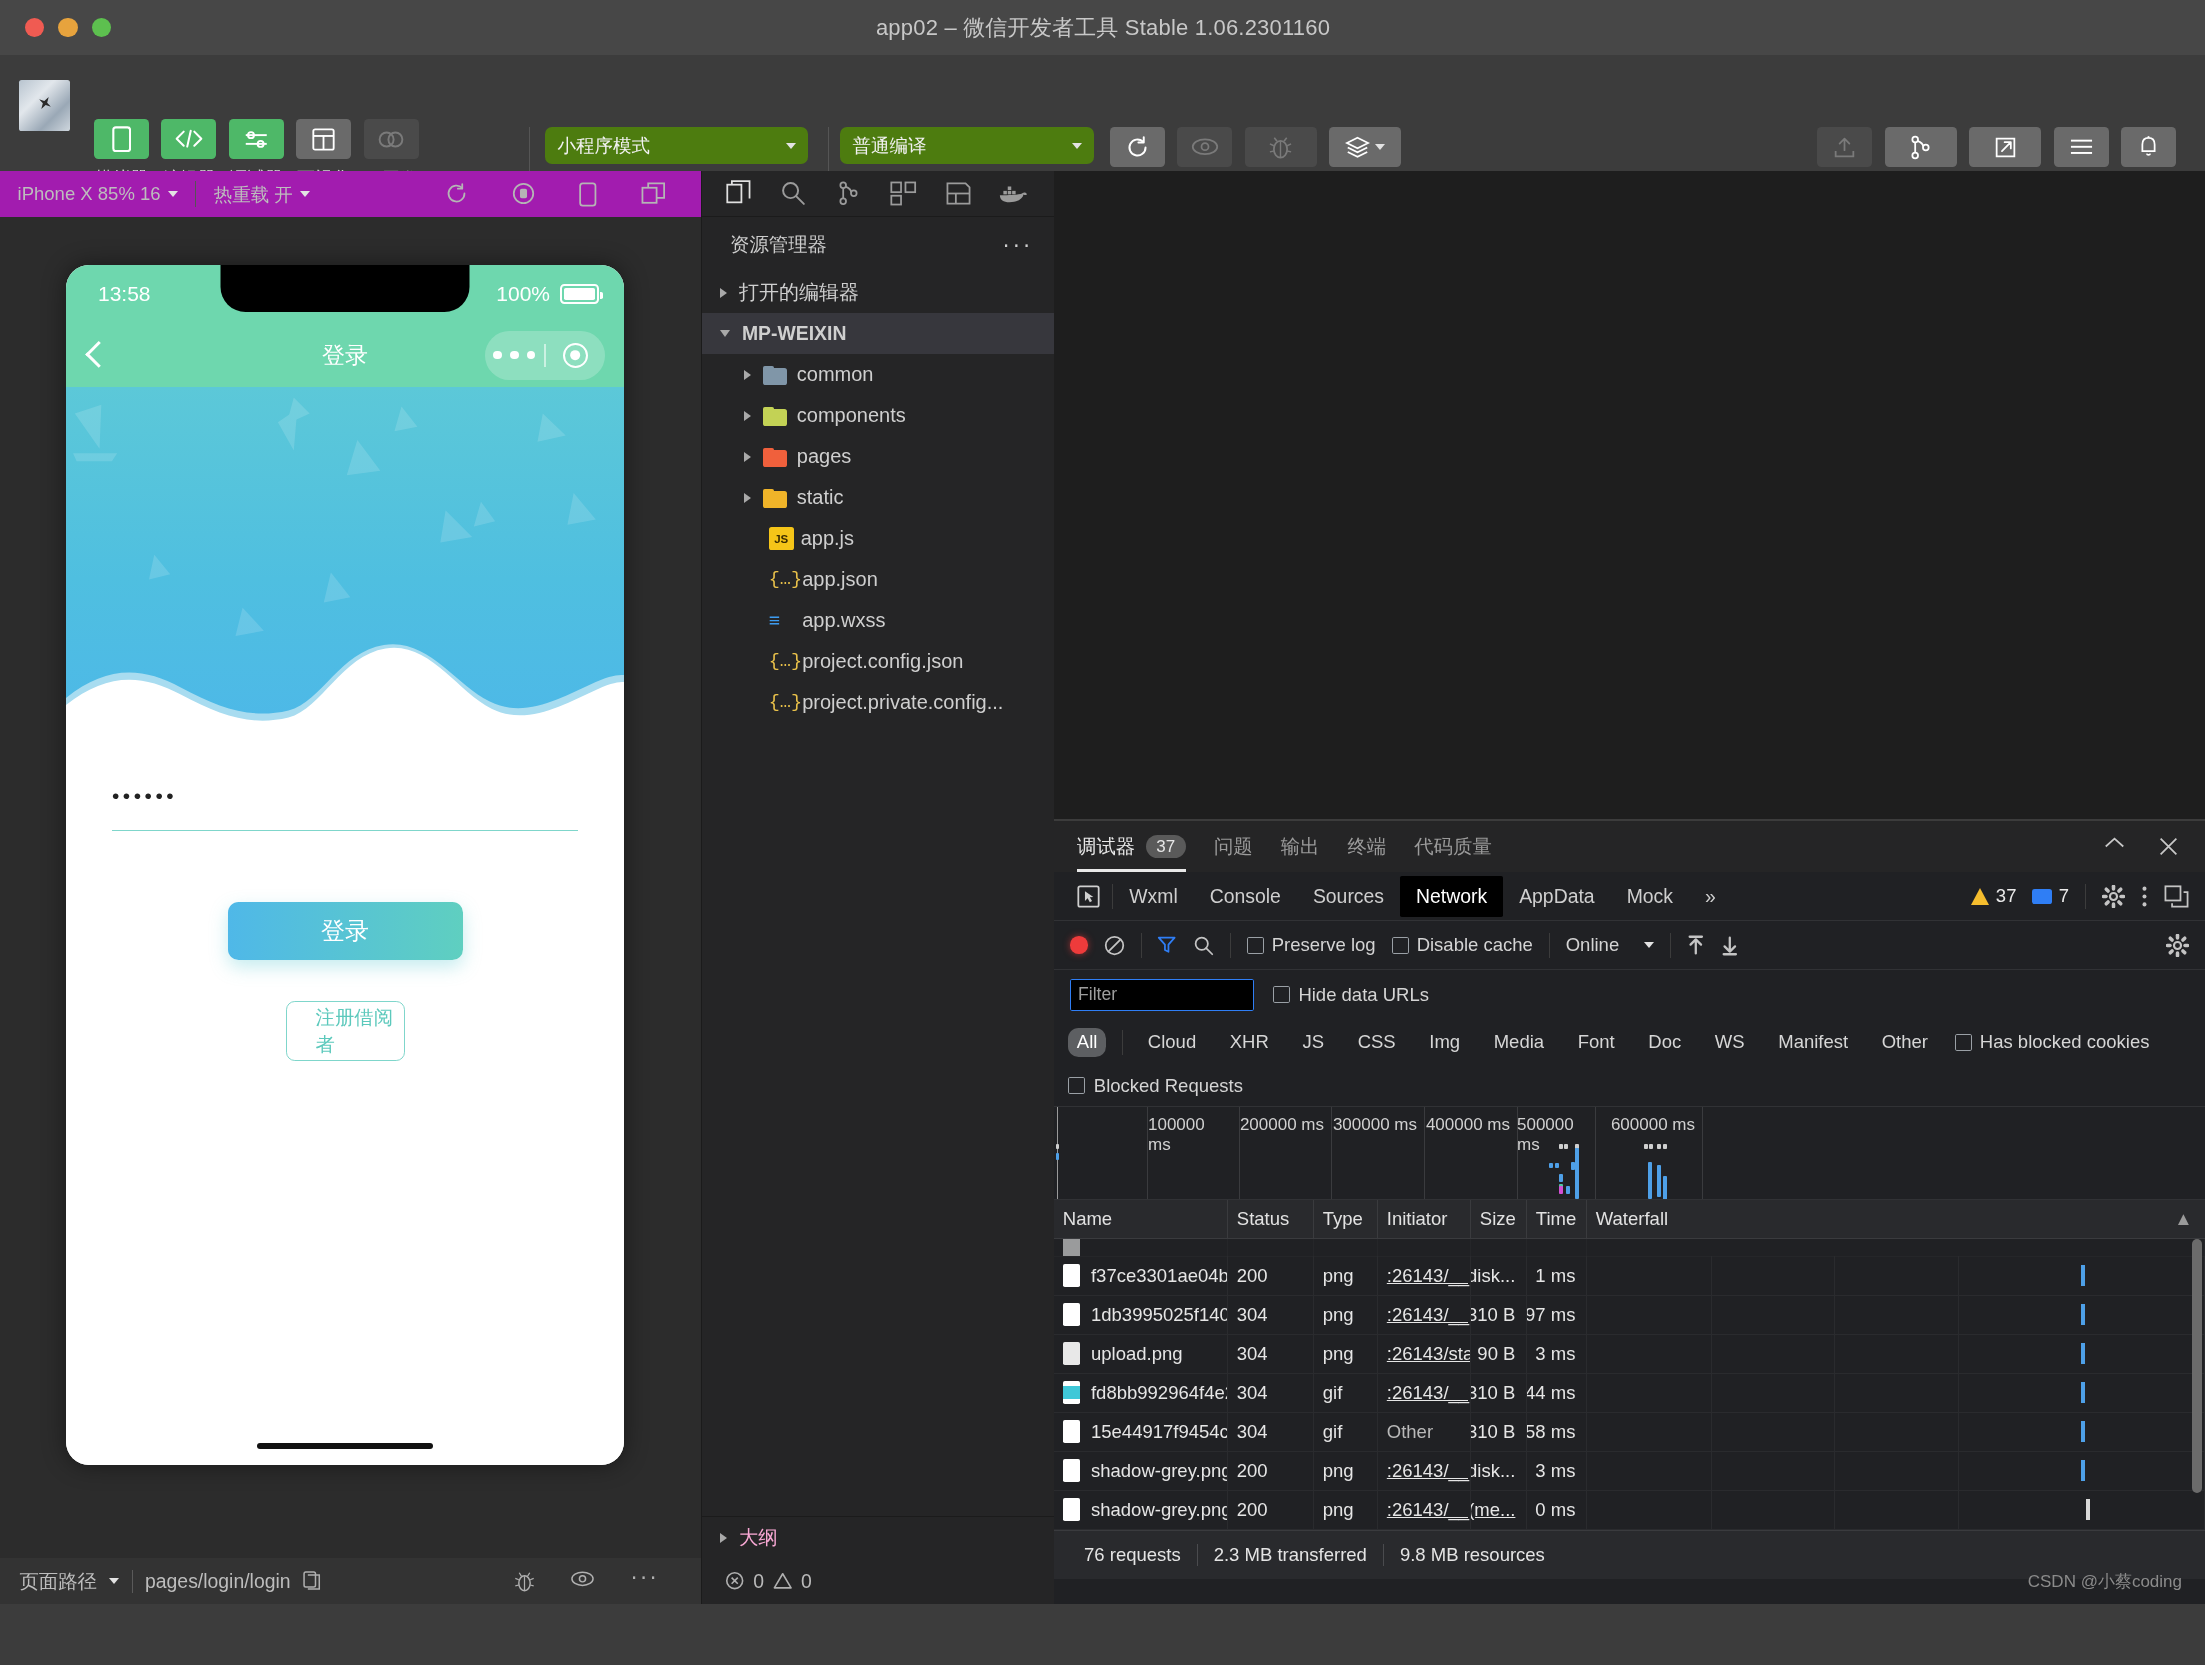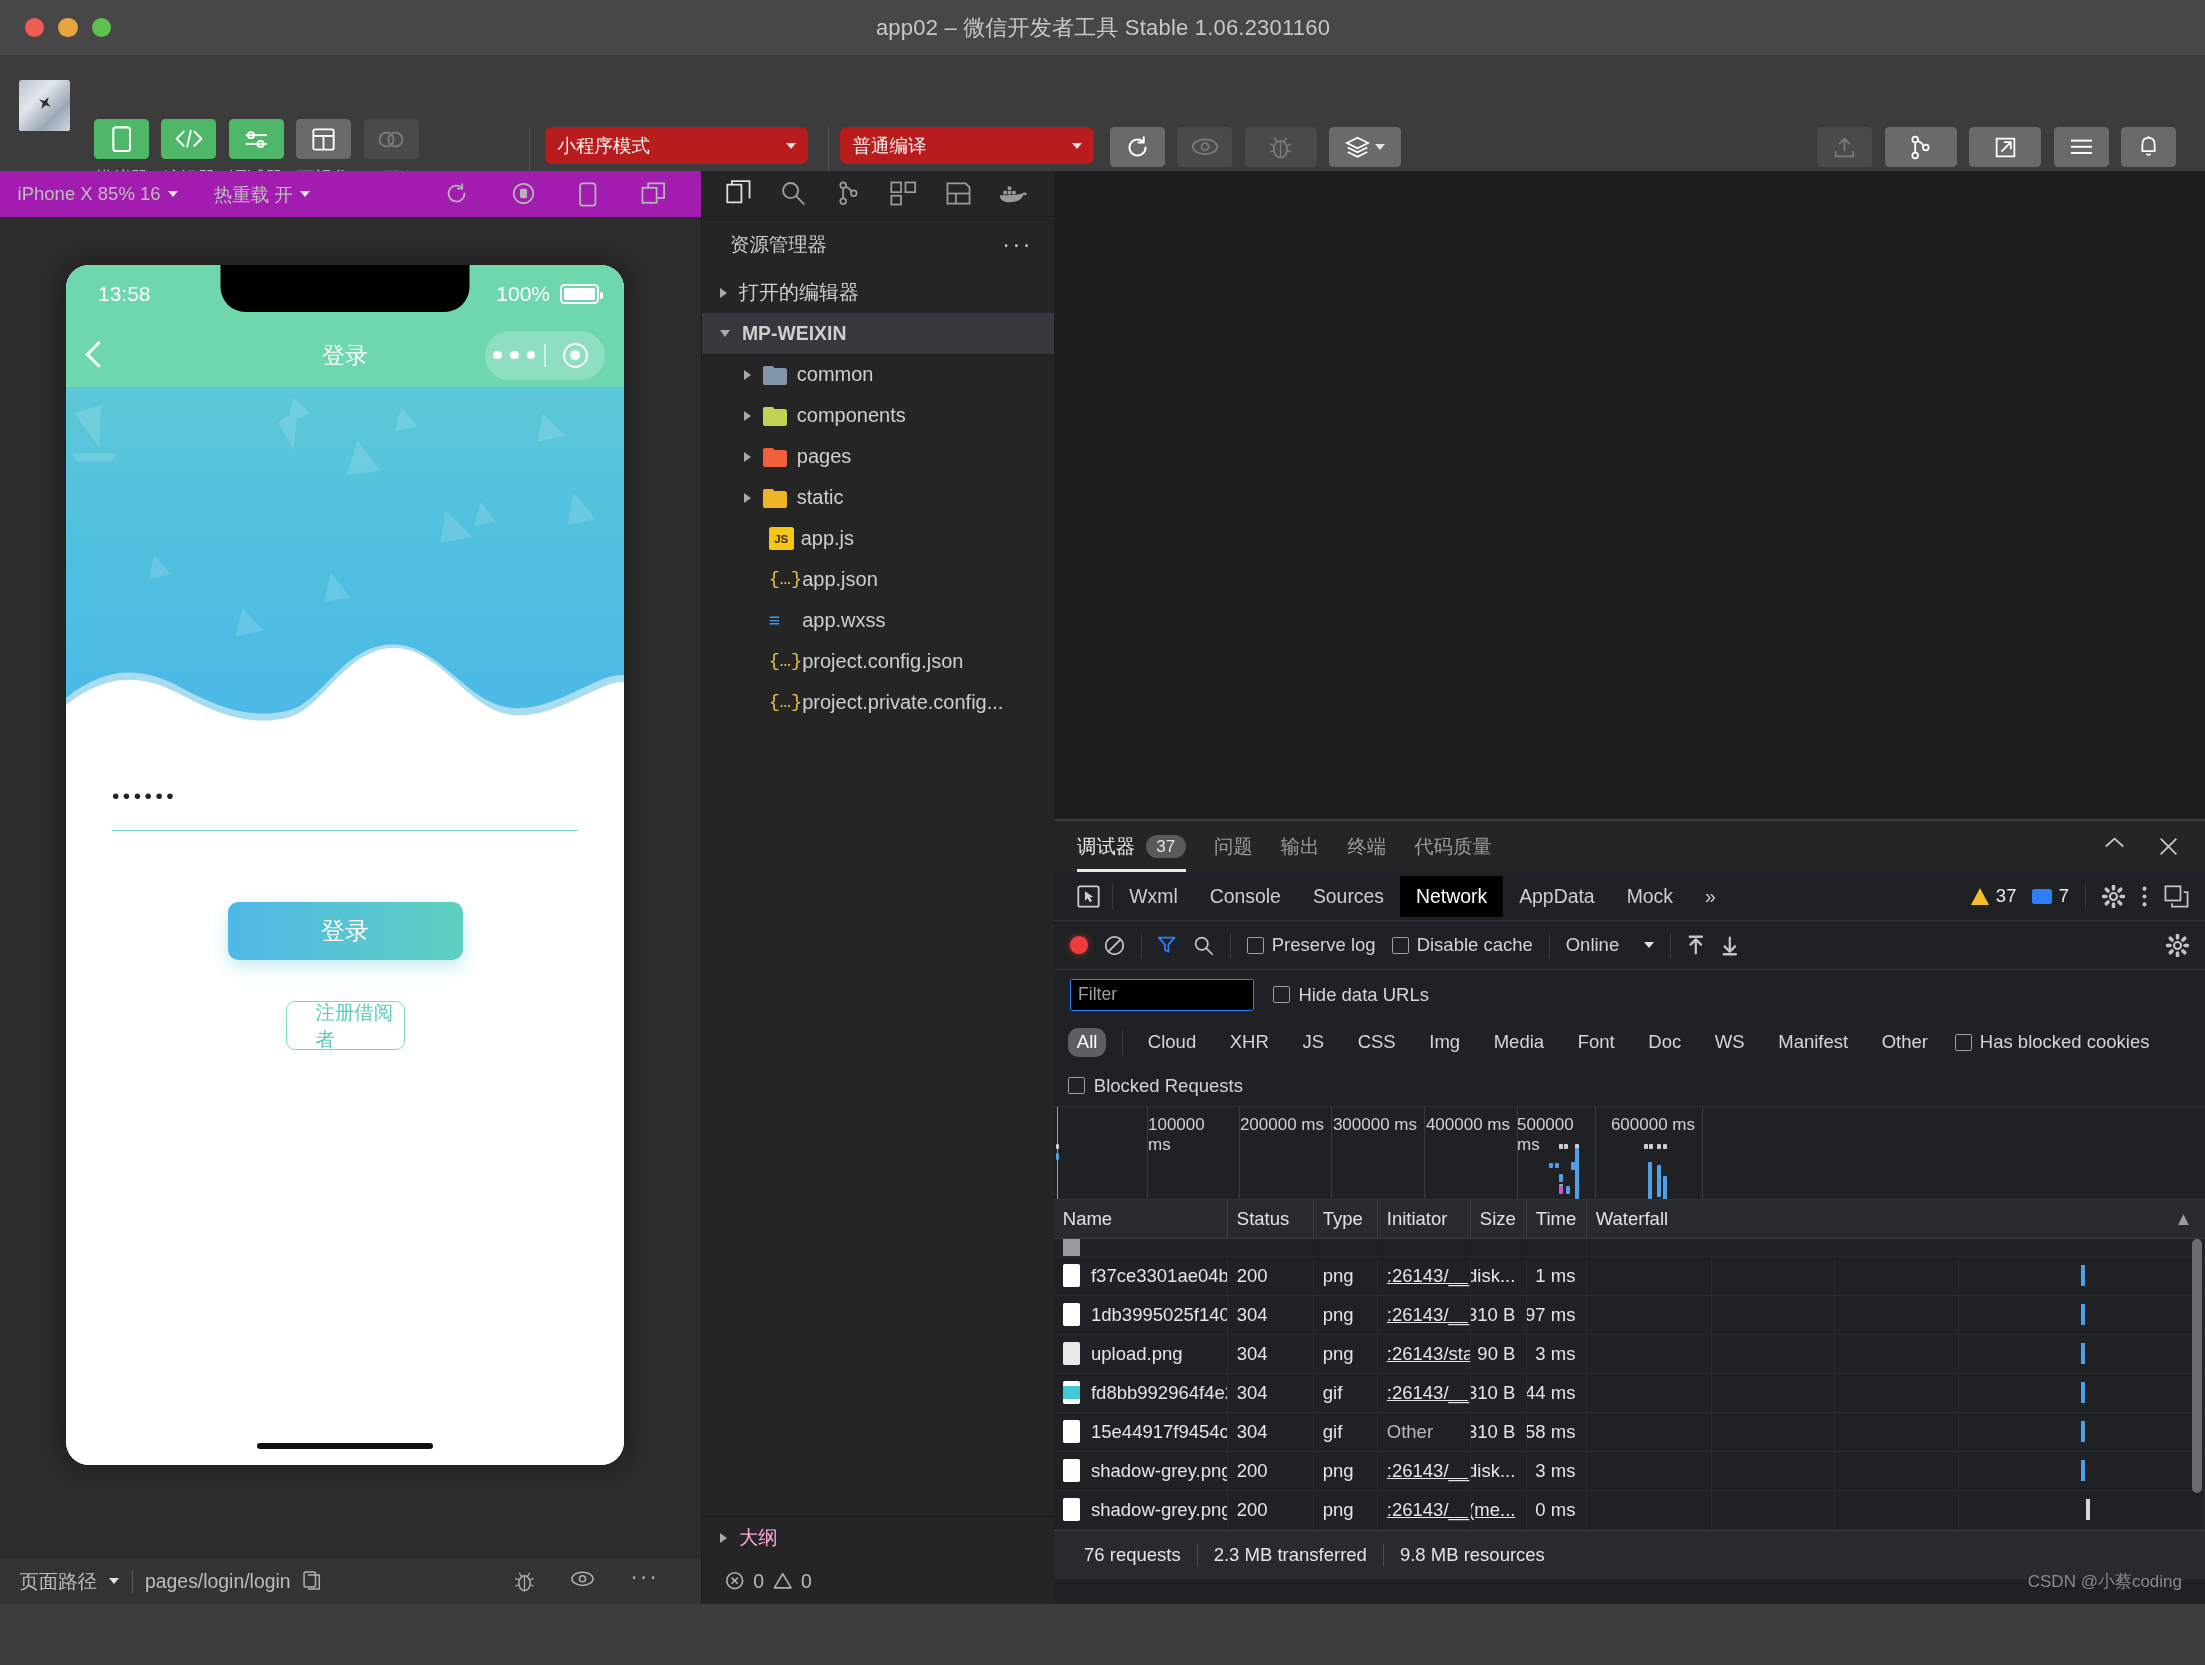--- a/index.html
+++ b/index.html
@@ -51,21 +51,21 @@
   .tb-btn.grey  { background: #6a6a6a; }
   .tb-btn.dim   { background: #4a4a4a; }
   .tb-label { margin-top: 7px; font-size: 17.6px; color: #d2d2d2; white-space: nowrap; }
   .tb-label.dim { color: #6f6f6f; }
   .tb-wide { width: 72px; }
   .tb-wide .tb-btn { width: 72px; }
 
   .sep-v { position: absolute; width: 0.9px; background: #555; }
 
   .select-box {
-    position: absolute; height: 37px; background: #b91c1c; border-radius: 7px;
+    position: absolute; height: 37px; background: #4d7c0f; border-radius: 7px;
     display: flex; align-items: center; padding: 0 12.4px; color: #f2f2f2; font-size: 18.5px;
   }
   .caret-dn {
     width: 0; height: 0; border-left: 5.3px solid transparent; border-right: 5.3px solid transparent;
     border-top: 6.2px solid #e3e3e3;
   }
 
   
   .sim-pane {
     position: absolute; left: 0; top: 171px; width: 701px; height: 1433px;
@@ -126,21 +126,21 @@
   .field-val { font-size: 23px; color: #333; height: 35px; }
   .field-val.dots { letter-spacing: 3.5px; font-size: 21px; color: #222; }
   .field-line { margin-top: 10.6px; height: 1.8px; background: #7fd6cb; }
   .login-btn {
     margin: 71px auto 0; width: 235px; height: 58px; border-radius: 10.6px;
     background: linear-gradient(90deg,#4fb8e8 0%,#5fcfc0 100%);
     color: #fff; font-size: 24px; display: flex; align-items: center; justify-content: center;
     box-shadow: 0 7px 17.6px rgba(90,200,210,.35);
   }
   .register-btn {
-    margin: 41px auto 0; width: 119px; height: 49px; border-radius: 8.8px;
+    margin: 41px auto 0; width: 119px; height: 60px; border-radius: 8.8px;
     border: 1.8px solid #7fd6cb; color: #5cc9bc; font-size: 19.4px;
     display: flex; align-items: center; justify-content: center; padding-left: 29px;
   }
   .home-bar { position: absolute; left: 50%; bottom: 16px; transform: translateX(-50%);
     width: 176px; height: 6.2px; background: #111; border-radius: 3.5px; }
 
   
   .explorer {
     position: absolute; left: 701px; top: 171px; width: 353px; height: 1433px;
     background: #252526; border-left: 0.9px solid #1b1b1b;

